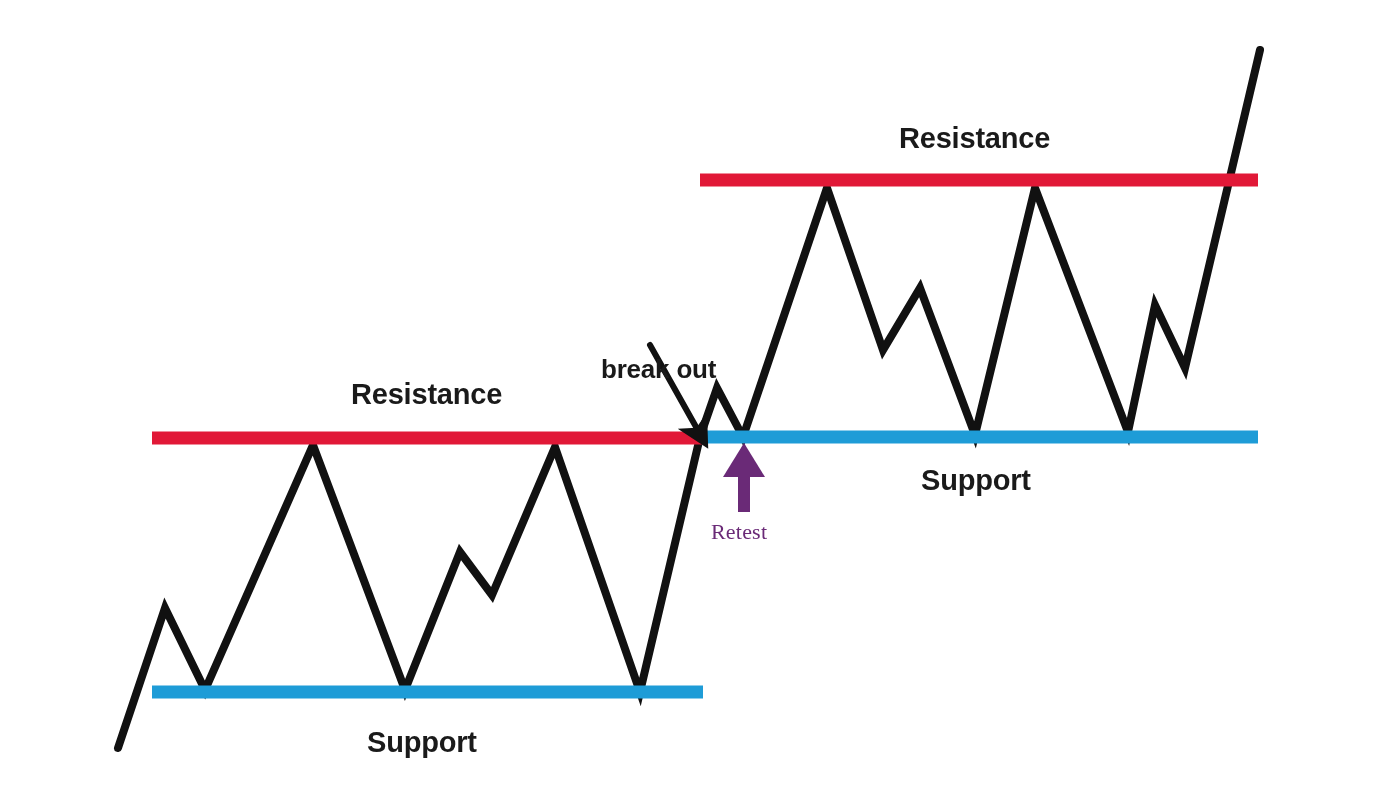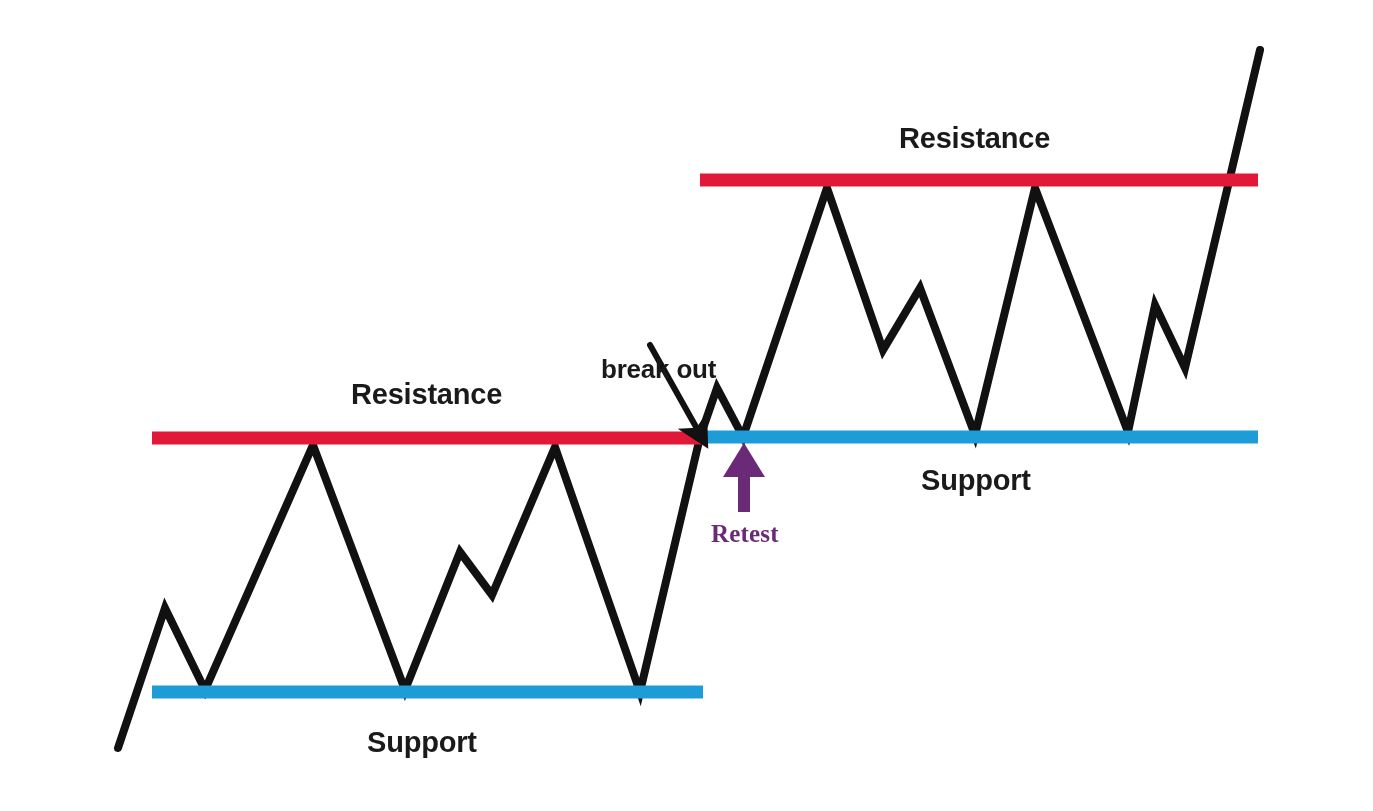--- a/index.html
+++ b/index.html
@@ -35,22 +35,22 @@
     letter-spacing: -0.2px;
   }
   .label-zone {
     font-size: 29px;
   }
   .label-breakout {
     font-size: 26px;
   }
   .label-retest {
     font-family: "Liberation Serif", serif;
-    font-weight: bold;
-    font-size: 25px;
+    font-weight: normal;
+    font-size: 22px;
     color: #6a2a77;
     letter-spacing: 0.2px;
   }
   #res-label-left { left: 351px; top: 380px; }
   #sup-label-left { left: 367px; top: 728px; }
   #res-label-right { left: 899px; top: 124px; }
   #sup-label-right { left: 921px; top: 466px; }
   #breakout-label { left: 601px; top: 316px; margin-top: 40px; }
   #retest-label { left: 711px; top: 521px; }
 </style>

